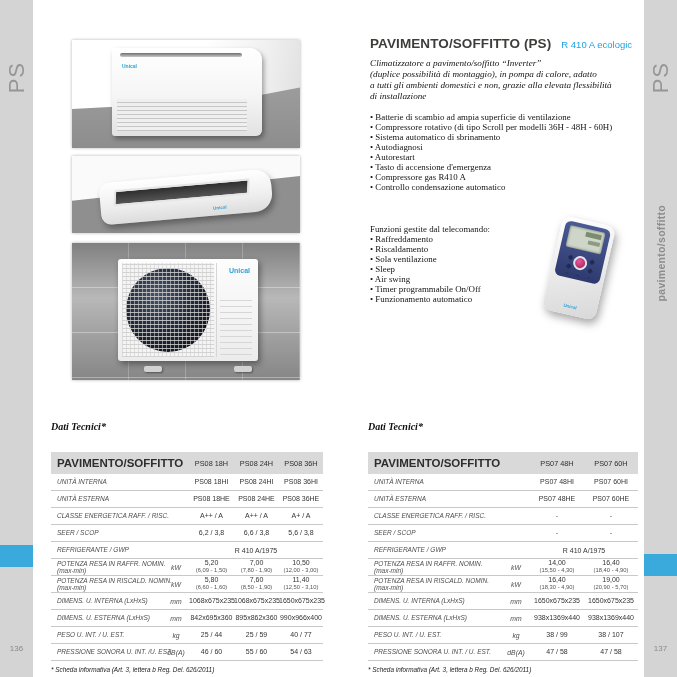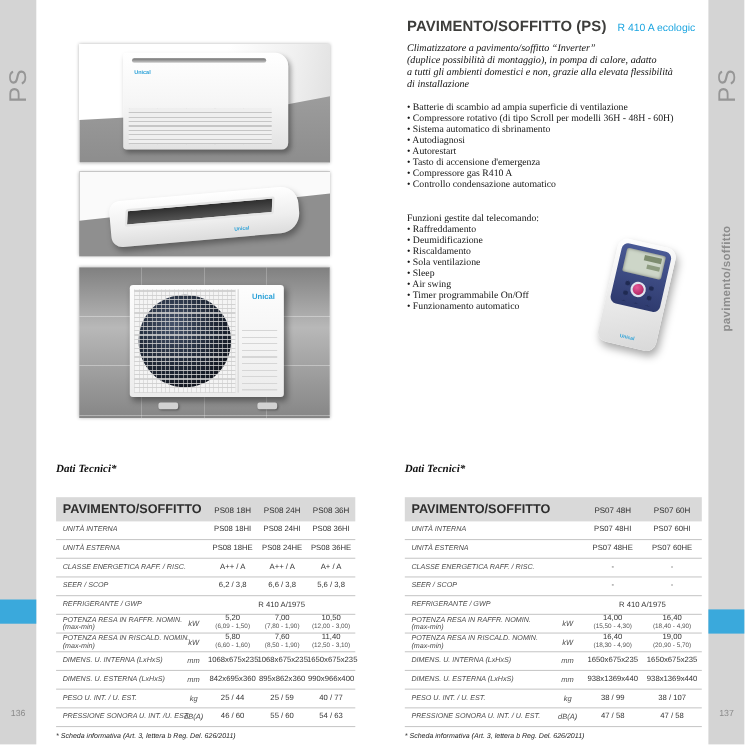--- a/index.html
+++ b/index.html
@@ -80,31 +80,31 @@
   .remote-btns{position:absolute;top:30px;left:6px;right:6px;height:22px;
           background-image:radial-gradient(circle,#1f2a52 2px,transparent 2.4px);
           background-size:11px 9px;background-position:1px 1px;}
   .remote-key{position:absolute;top:36px;left:50%;transform:translateX(-50%);width:10px;height:10px;
           border-radius:50%;border:2px solid #dfe3ee;
           background:radial-gradient(circle at 35% 35%,#e85a9a,#a01a52);}
   .remote-logo{position:absolute;bottom:6px;width:100%;text-align:center;font-size:4.5px;
           font-weight:bold;color:#2da2d8;}
 
   
-  .content-right{position:absolute;left:370px;top:16px;width:274px;}
+  .content-right{position:absolute;left:370px;top:36px;width:274px;}
   .title-row{display:flex;align-items:baseline;gap:10px;}
   h1{margin:0;font-size:13.5px;color:#3d3d3b;letter-spacing:.1px;}
   .badge{font-size:9.5px;font-weight:normal;color:#1ca5e0;white-space:nowrap;}
   .intro{margin-top:7px;font-family:"Liberation Serif",serif;font-style:italic;
          font-size:9.2px;line-height:11px;color:#141414;}
   .intro-line{display:block;}
   .blist{list-style:none;margin:10px 0 0;padding:0;font-family:"Liberation Serif",serif;
          font-size:8.9px;line-height:10px;color:#141414;}
   .blist li::before{content:"\2022  ";}
-  .remote-heading{margin-top:21px;font-family:"Liberation Serif",serif;font-size:8.9px;color:#141414;}
+  .remote-heading{margin-top:32px;font-family:"Liberation Serif",serif;font-size:8.9px;color:#141414;}
   #remote-list{margin-top:0;}
 
   
   .ttable{position:absolute;top:421px;}
   #table-left{left:51px;width:272px;}
   #table-right{left:368px;width:270px;}
   .dt-title{font-family:"Liberation Serif",serif;font-style:italic;font-weight:bold;
             font-size:10px;color:#101010;margin-bottom:20px;}
   .thead{display:grid;align-items:center;height:22px;background:#d9d9d9;}
   .cols3{grid-template-columns:112px 26px 45px 45px 44px;}
@@ -200,21 +200,20 @@
         <li>Sistema automatico di sbrinamento</li>
         <li>Autodiagnosi</li>
         <li>Autorestart</li>
         <li>Tasto di accensione d'emergenza</li>
         <li>Compressore gas R410 A</li>
         <li>Controllo condensazione automatico</li>
       </ul>
     <div class="remote-heading">Funzioni gestite dal telecomando:</div>
     <ul class="blist" id="remote-list">
         <li>Raffreddamento</li>
-        <li>Deumidificazione</li>
         <li>Riscaldamento</li>
         <li>Sola ventilazione</li>
         <li>Sleep</li>
         <li>Air swing</li>
         <li>Timer programmabile On/Off</li>
         <li>Funzionamento automatico</li>
       </ul>
   </div>
 
   <div class="ttable" id="table-left">

